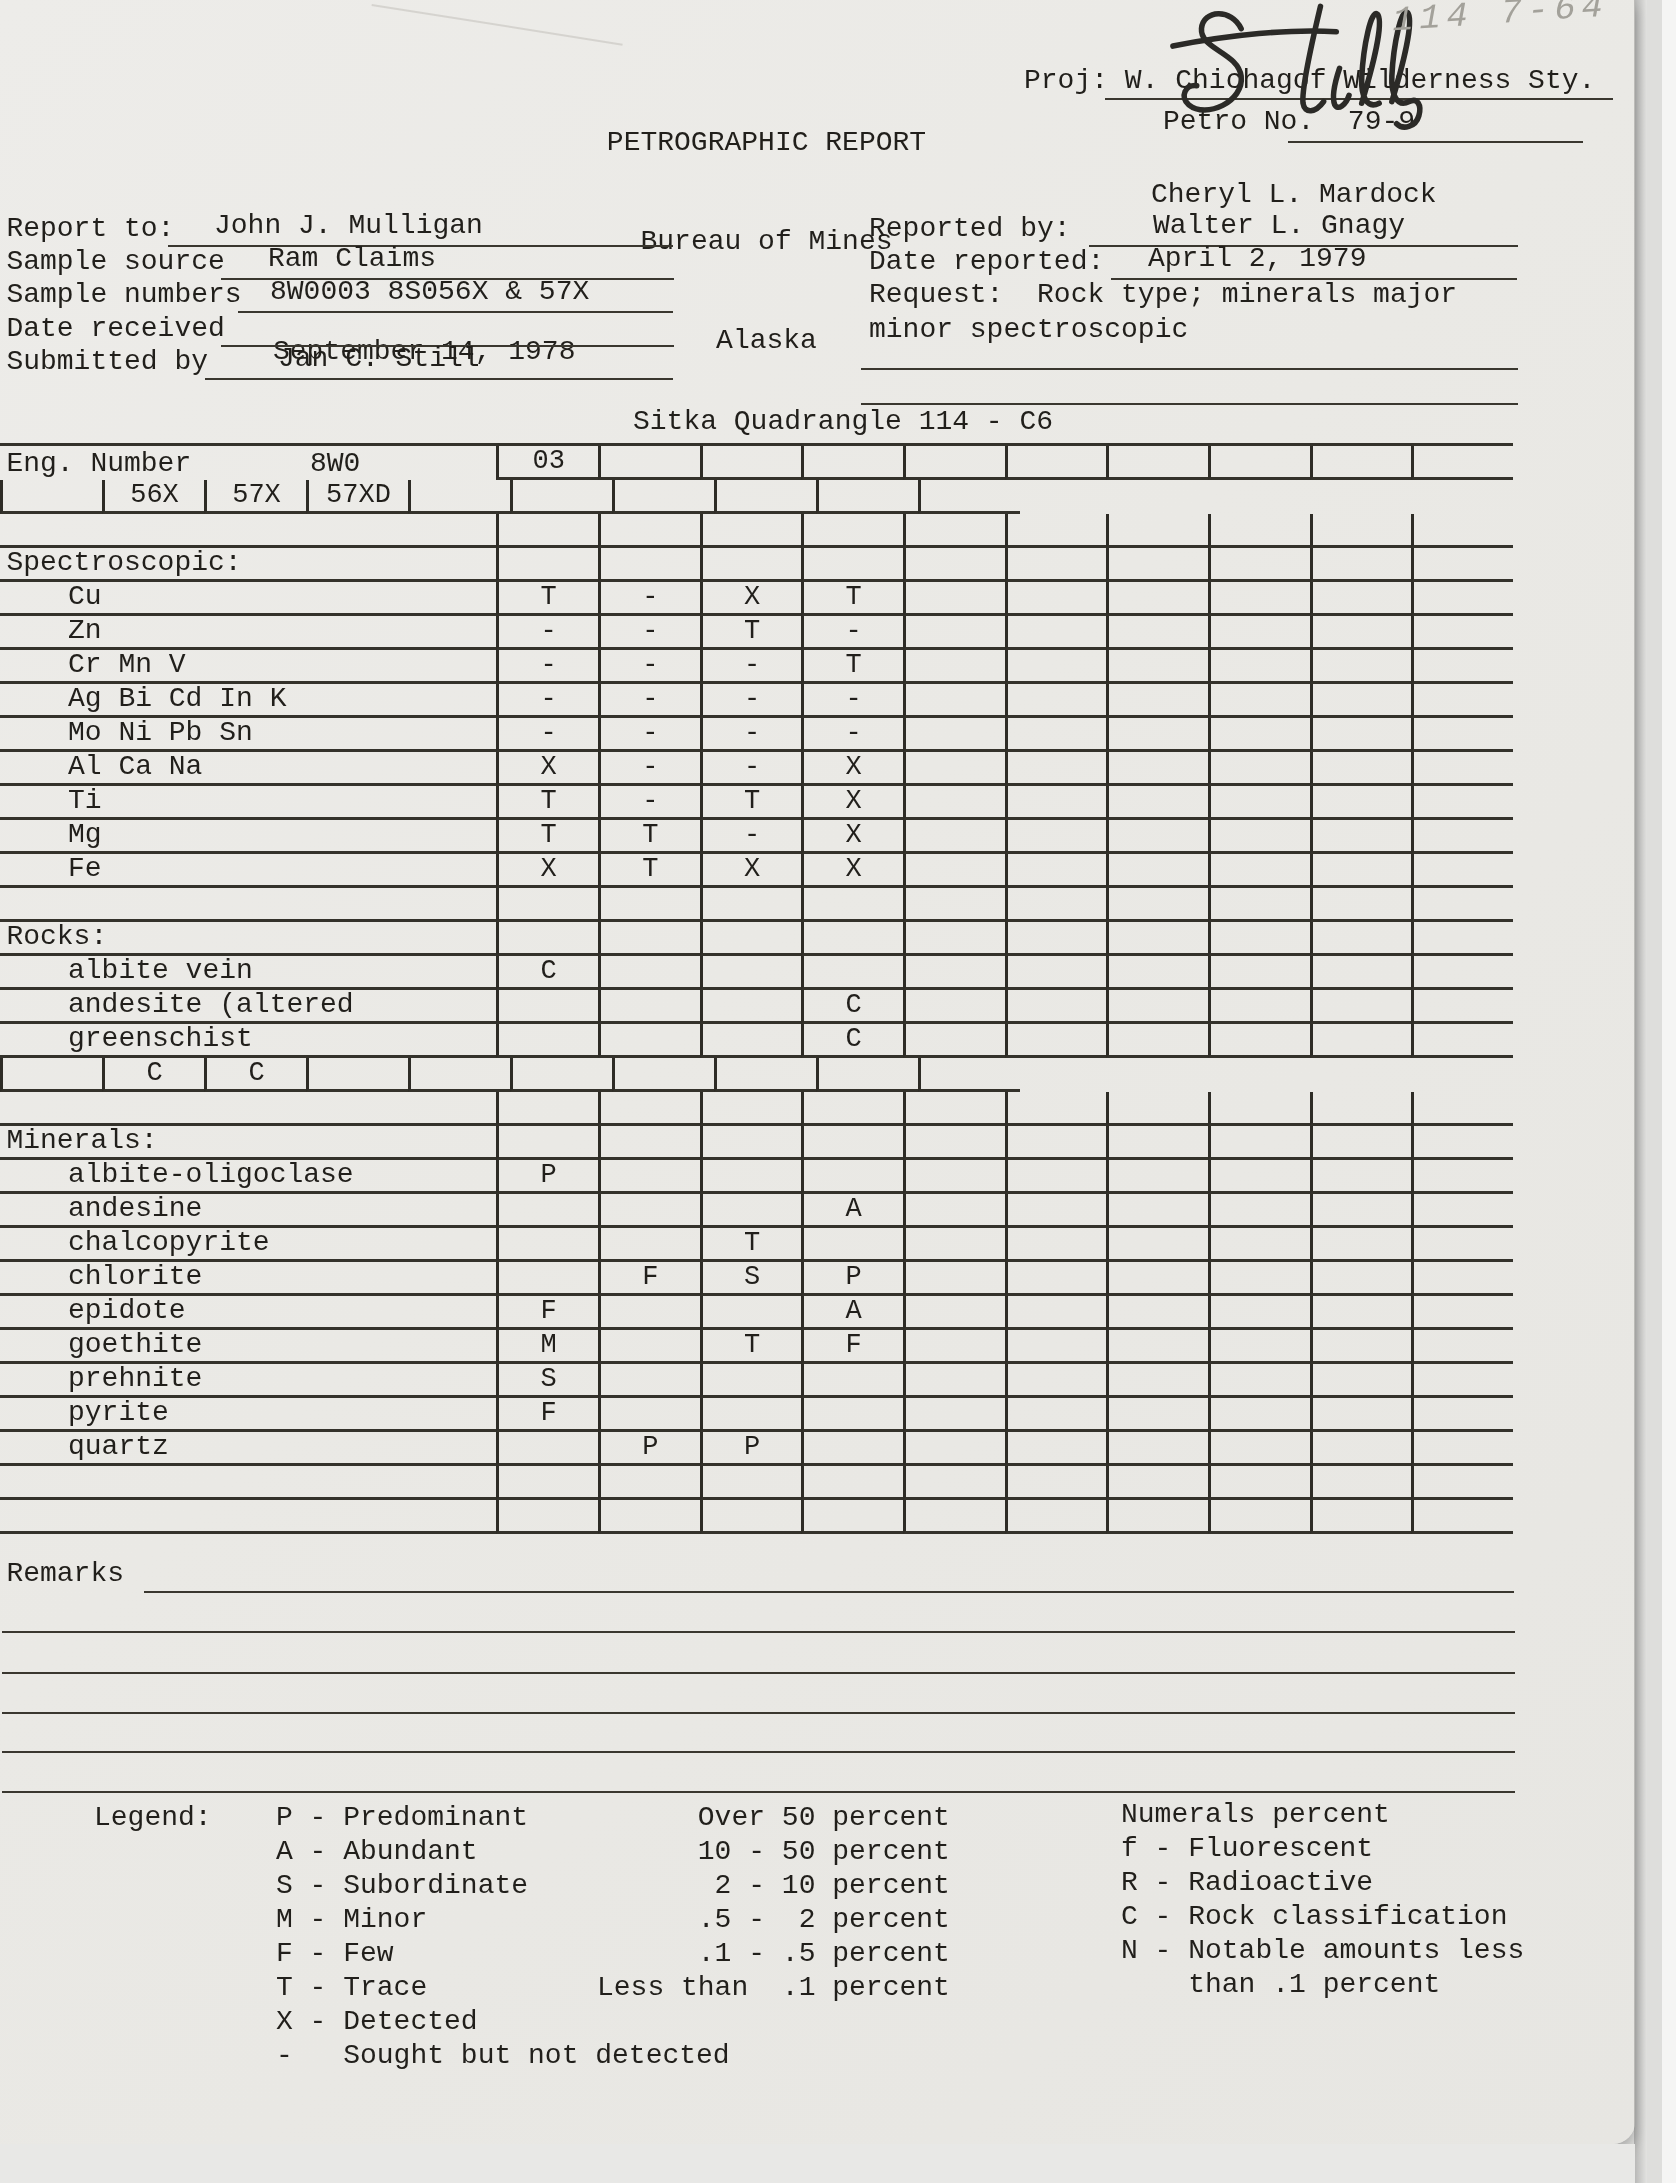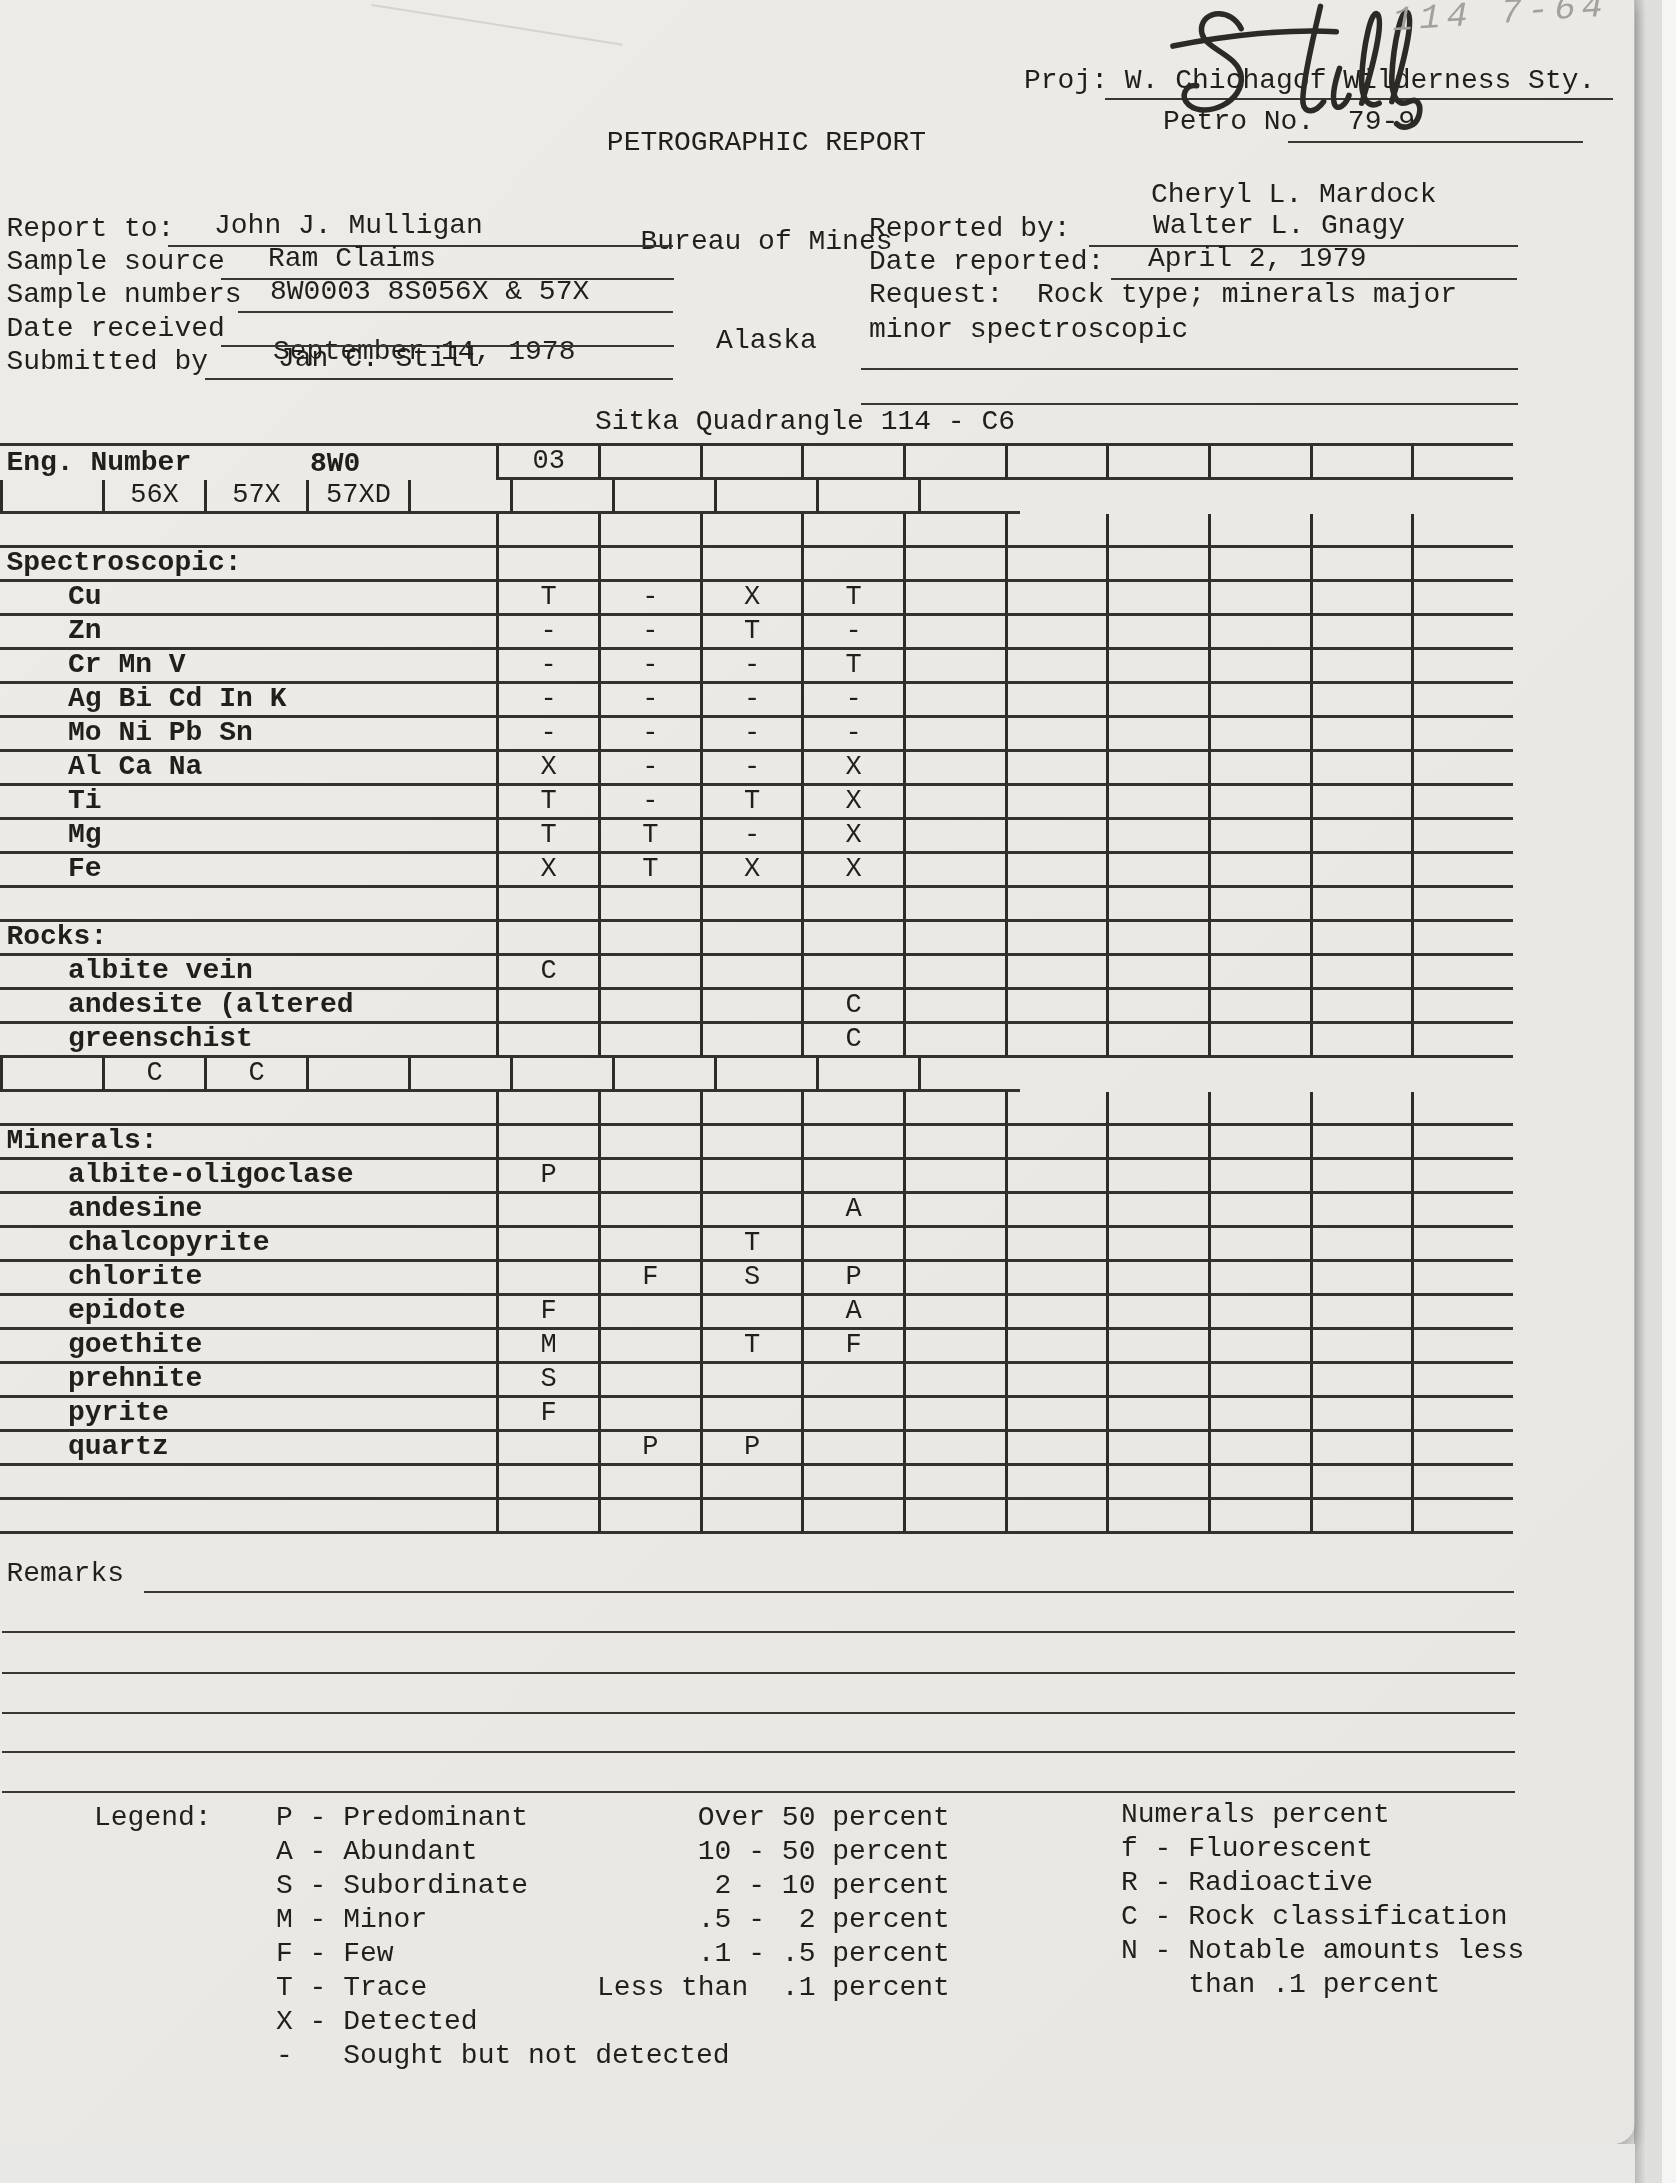--- a/index.html
+++ b/index.html
@@ -28,21 +28,21 @@
   
   .hdr-center{left:556px;top:60px;width:421px;line-height:33px;}
   
   .sig{position:absolute;left:1165px;top:0px;width:349px;height:135px;}
   .pencil{position:absolute;left:1394px;top:-6.4px;color:#a3a19a;font-size:35px;
     letter-spacing:5.6px;transform:skewX(-14deg) rotate(-4deg);white-space:pre;}
   
   .stable{position:absolute;left:0px;top:443px;width:1513px;border-top:3.2px solid #34322b;}
   .trow{display:flex;height:34px;box-sizing:border-box;align-items:center;}
   .tlabel{width:498px;height:100%;position:relative;box-sizing:border-box;
-    border-bottom:3.2px solid #34322b;display:flex;align-items:center;font-weight:bold;}
+    border-bottom:3.2px solid #34322b;display:flex;align-items:flex-end;}
   .trow.hdr .tlabel{border-bottom:none;}
   .lab{padding-left:6.4px;}
   .lab.indent{padding-left:48px;margin-left:20px;}
   .sub{position:absolute;left:310px;top:2.4px;}
   .tcell{width:102px;height:100%;box-sizing:border-box;border-left:3.2px solid #2e2c26;
     border-bottom:3.2px solid #34322b;display:flex;align-items:center;justify-content:center;
     font-size:27px;}
   
   .llist div{height:34px;white-space:pre;}
   
@@ -106,21 +106,21 @@
   <div class="abs" style="left:869px;top:246px;">Date reported:</div>
   <div class="abs" style="left:1148px;top:243px;font-family:Liberation Mono, monospace;">April 2, 1979</div>
   <div class="rule" style="left:1111px;top:278px;width:406px;"></div>
 
   <div class="abs" style="left:869px;top:279px;"><span>Request:</span><span>  </span><span>Rock type; minerals major</span></div>
   <div class="abs" style="left:869px;top:314px;">minor spectroscopic</div>
 
   <div class="rule" style="left:861px;top:368px;width:657px;"></div>
   <div class="rule" style="left:861px;top:403px;width:657px;"></div>
 
-  <div class="abs" style="left:595px;top:406px;">Sitka Quadrangle 114 - C6</div>
+  <div class="abs" style="left:633px;top:406px;">Sitka Quadrangle 114 - C6</div>
 
   <div class="stable">
       <div class="trow hdr">
         <div class="tlabel">
           <span class="lab">Eng. Number</span>
           <span class="sub">8W0</span>
         </div>
         <div class="tcell">03</div>
         <div class="tcell"></div>
         <div class="tcell"></div>

